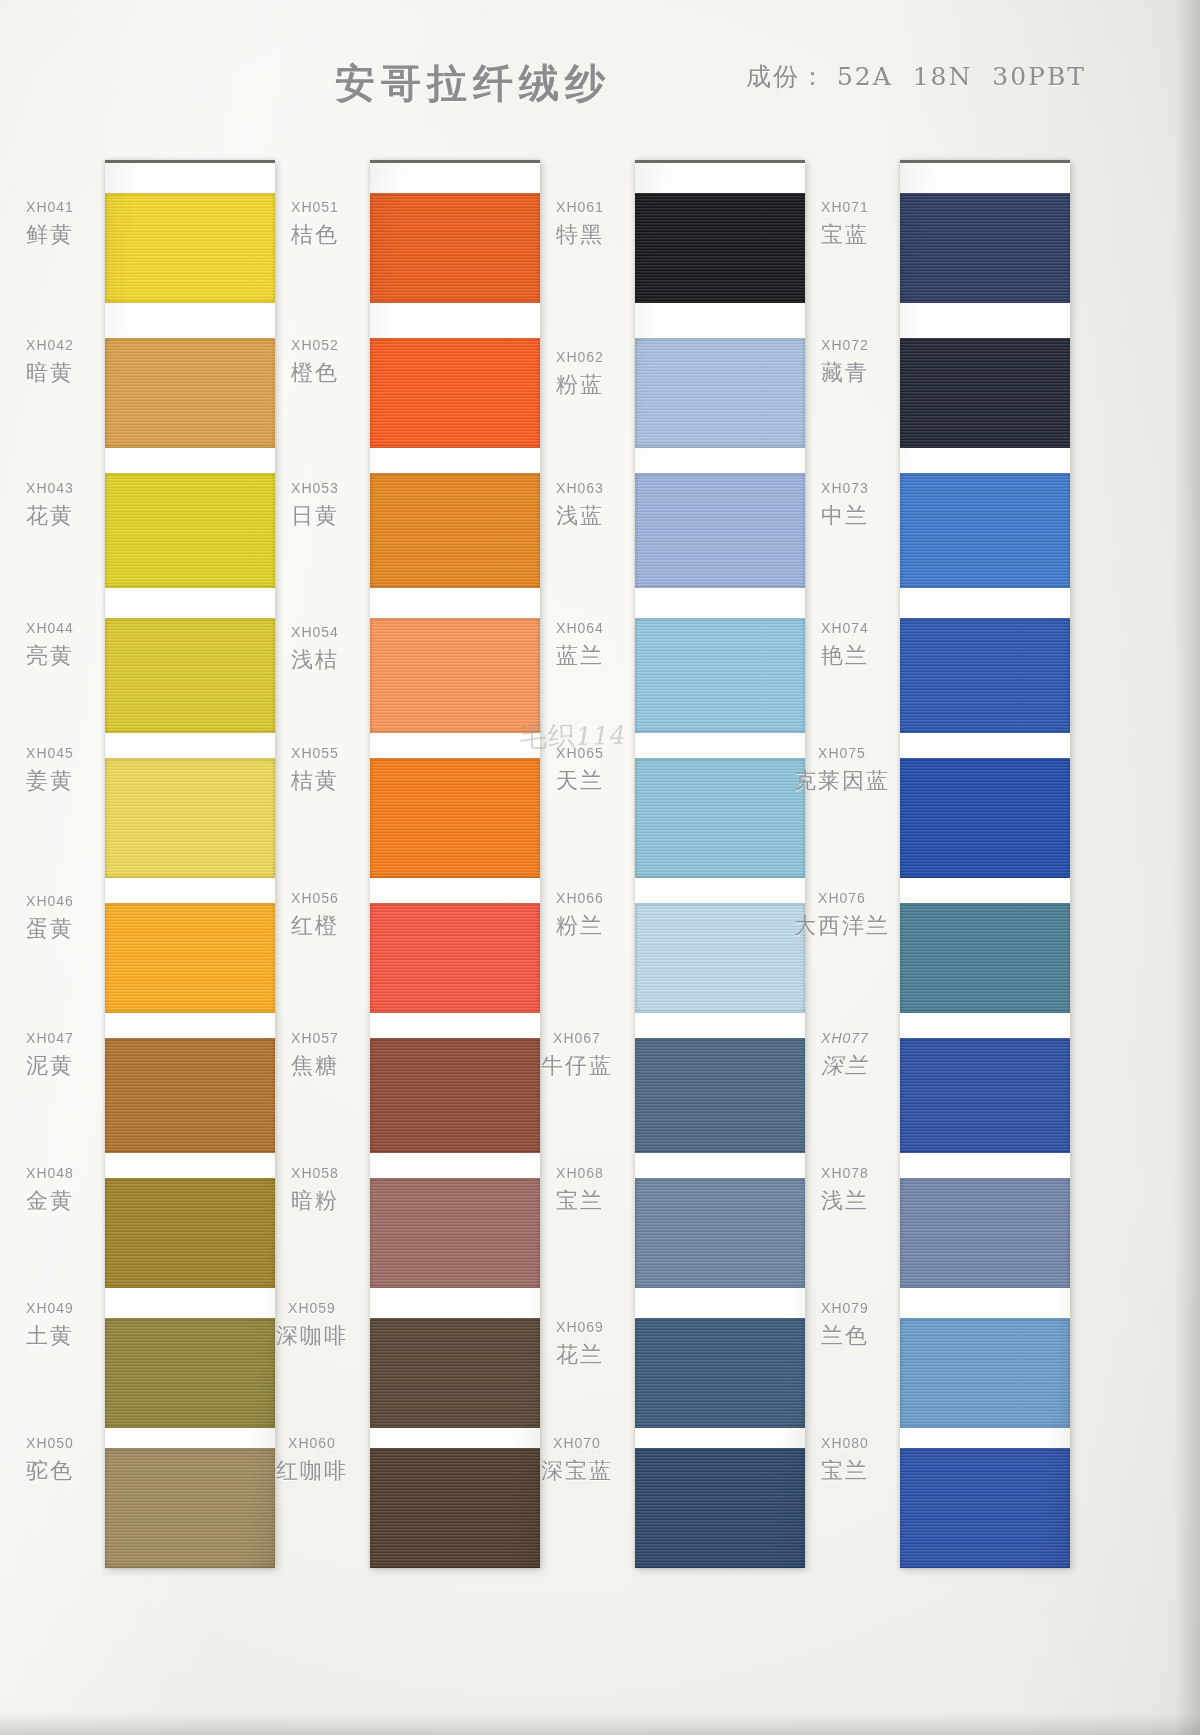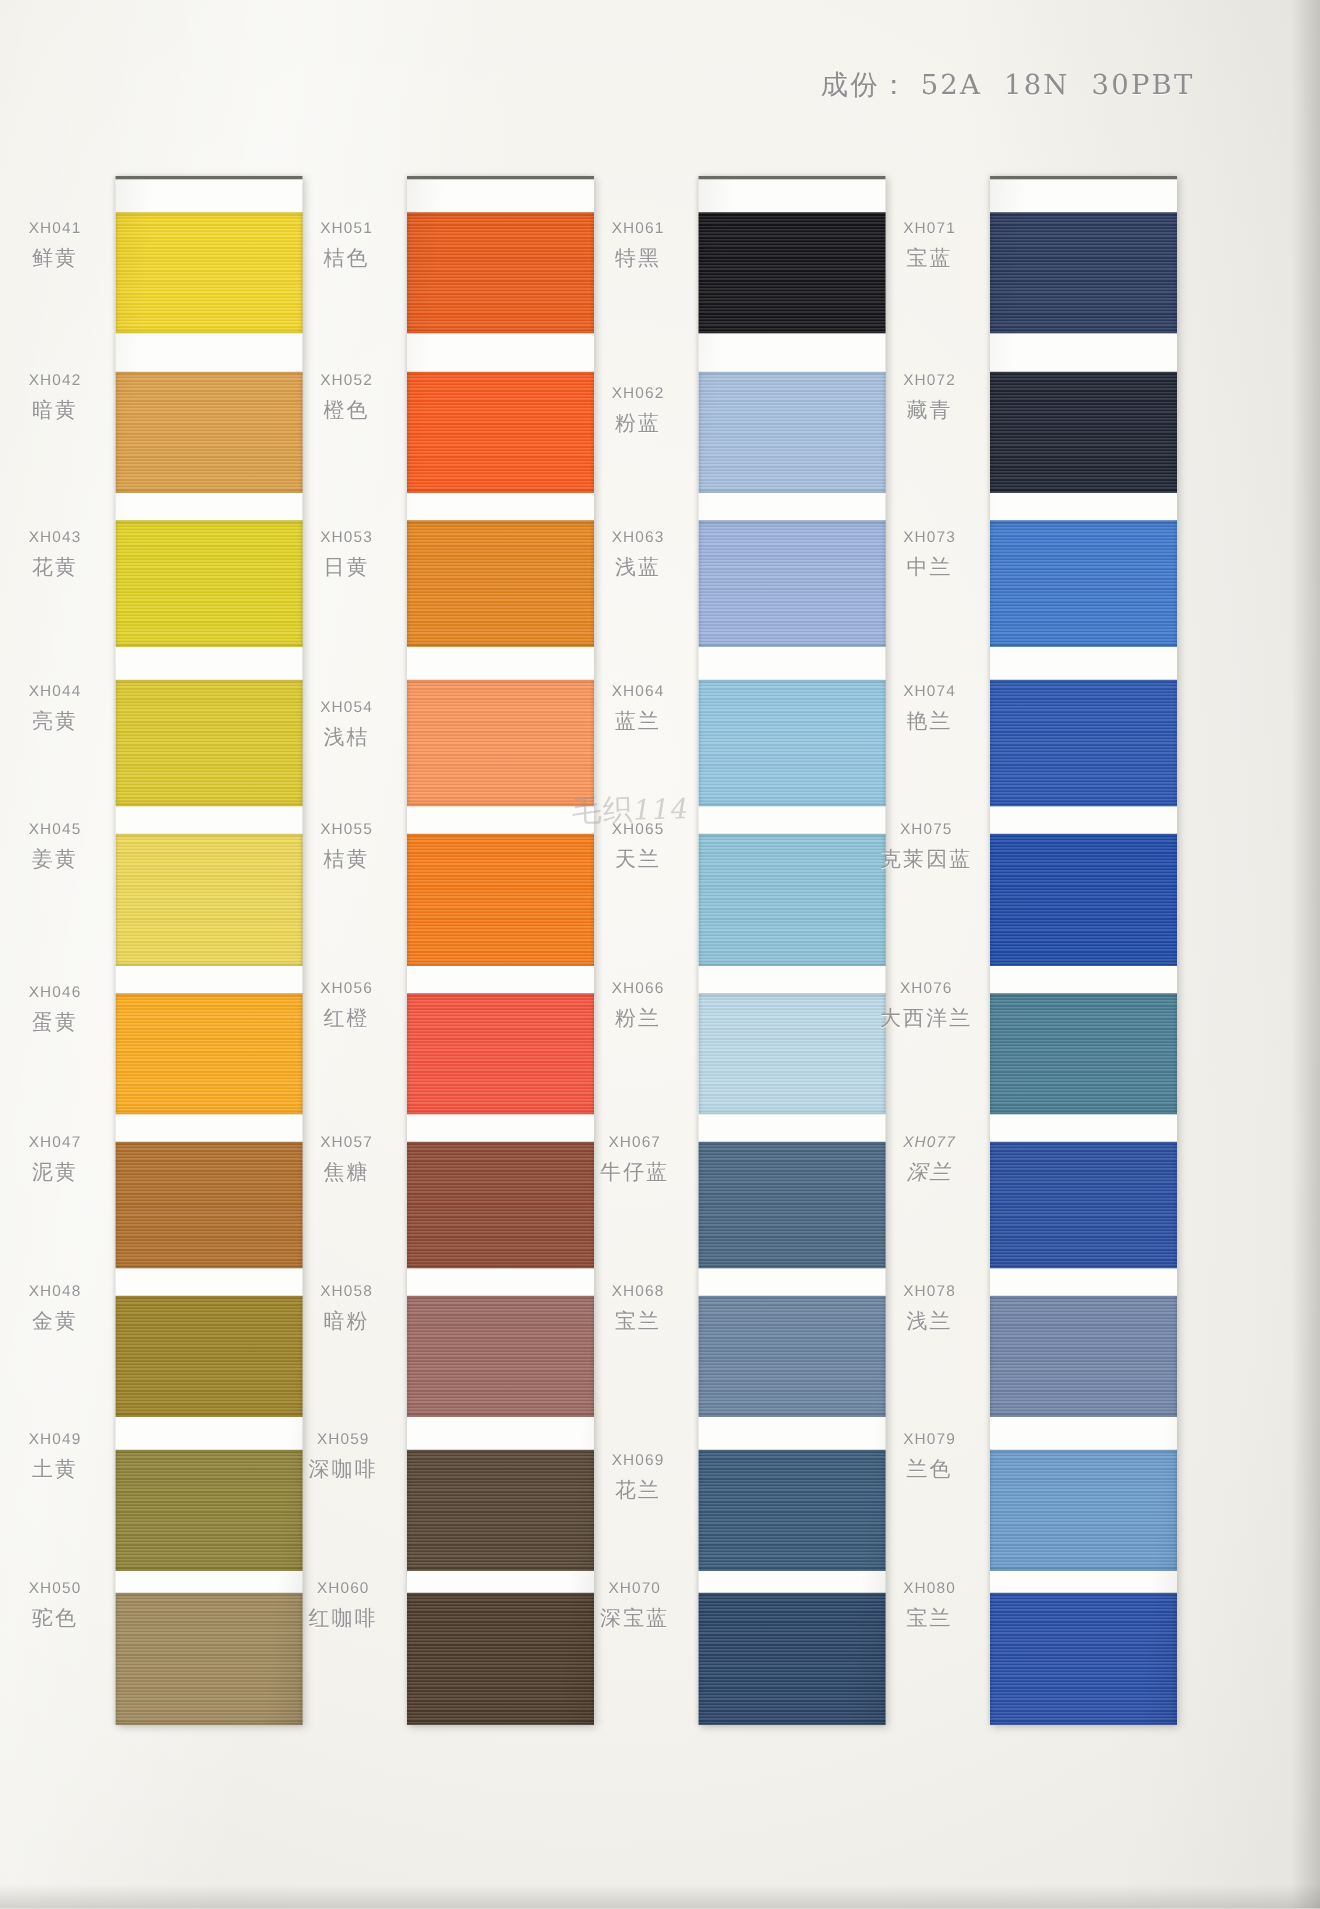--- a/index.html
+++ b/index.html
@@ -54,21 +54,21 @@
   .labels{position:absolute;top:0;left:0;width:100px;}
   .label{
     position:absolute;width:100px;text-align:center;
     color:#949496;text-shadow:0 1px 0 rgba(255,255,255,.9);
   }
   .label .code{
     display:block;font-size:14px;letter-spacing:1px;line-height:26px;
     font-family:"Liberation Sans","DejaVu Sans",sans-serif;
   }
   .label .name{
-    display:block;font-size:19px;letter-spacing:2px;line-height:30px;
+    display:block;font-size:22px;letter-spacing:2px;line-height:30px;
     font-family:"DejaVu Serif","Liberation Serif",serif;
   }
   .label.wide{width:118px;left:-12px;}
 
   
   .strip{
     position:absolute;left:105px;top:0;width:170px;height:1405px;
     background:#fdfdfb;
     box-shadow:2px 2px 7px rgba(90,88,82,.30), -1px 0 3px rgba(90,88,82,.12);
     border-top:3px solid #6c6a64;
@@ -101,20 +101,21 @@
     white-space:nowrap;pointer-events:none;
   }
   .watermark .num{font-style:italic;font-size:25px;}
 </style>
 </head>
 <body>
 
 <div class="paper"></div>
 
 <div class="header">
+  <div class="title">安哥拉纤绒纱</div>
   <div class="composition">成份： 52A  18N  30PBT</div>
 </div>
 
 <div class="columns" id="columns">
     <div class="column col-0">
       <div class="labels">
         <div class="label" style="top: 34px;">
           <span class="code">XH041</span>
           <span class="name">鲜黄</span>
         </div>
@@ -175,21 +176,21 @@
           <span class="name">桔色</span>
         </div>
         <div class="label" style="top: 172px;">
           <span class="code">XH052</span>
           <span class="name">橙色</span>
         </div>
         <div class="label" style="top: 315px;">
           <span class="code">XH053</span>
           <span class="name">日黄</span>
         </div>
-        <div class="label" style="top: 469px;">
+        <div class="label" style="top: 459px;">
           <span class="code">XH054</span>
           <span class="name">浅桔</span>
         </div>
         <div class="label" style="top: 580px;">
           <span class="code">XH055</span>
           <span class="name">桔黄</span>
         </div>
         <div class="label" style="top: 725px;">
           <span class="code">XH056</span>
           <span class="name">红橙</span>

